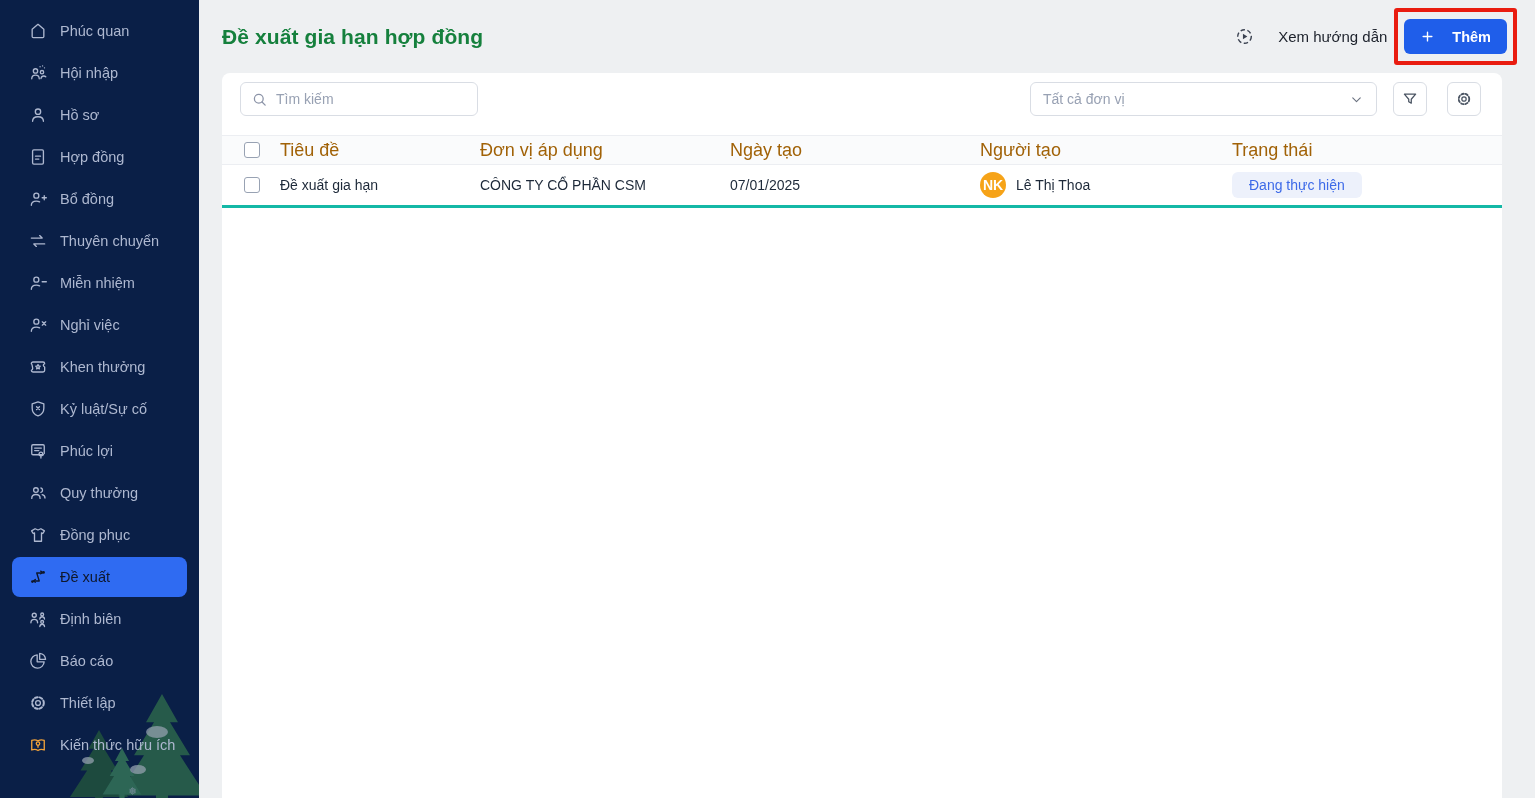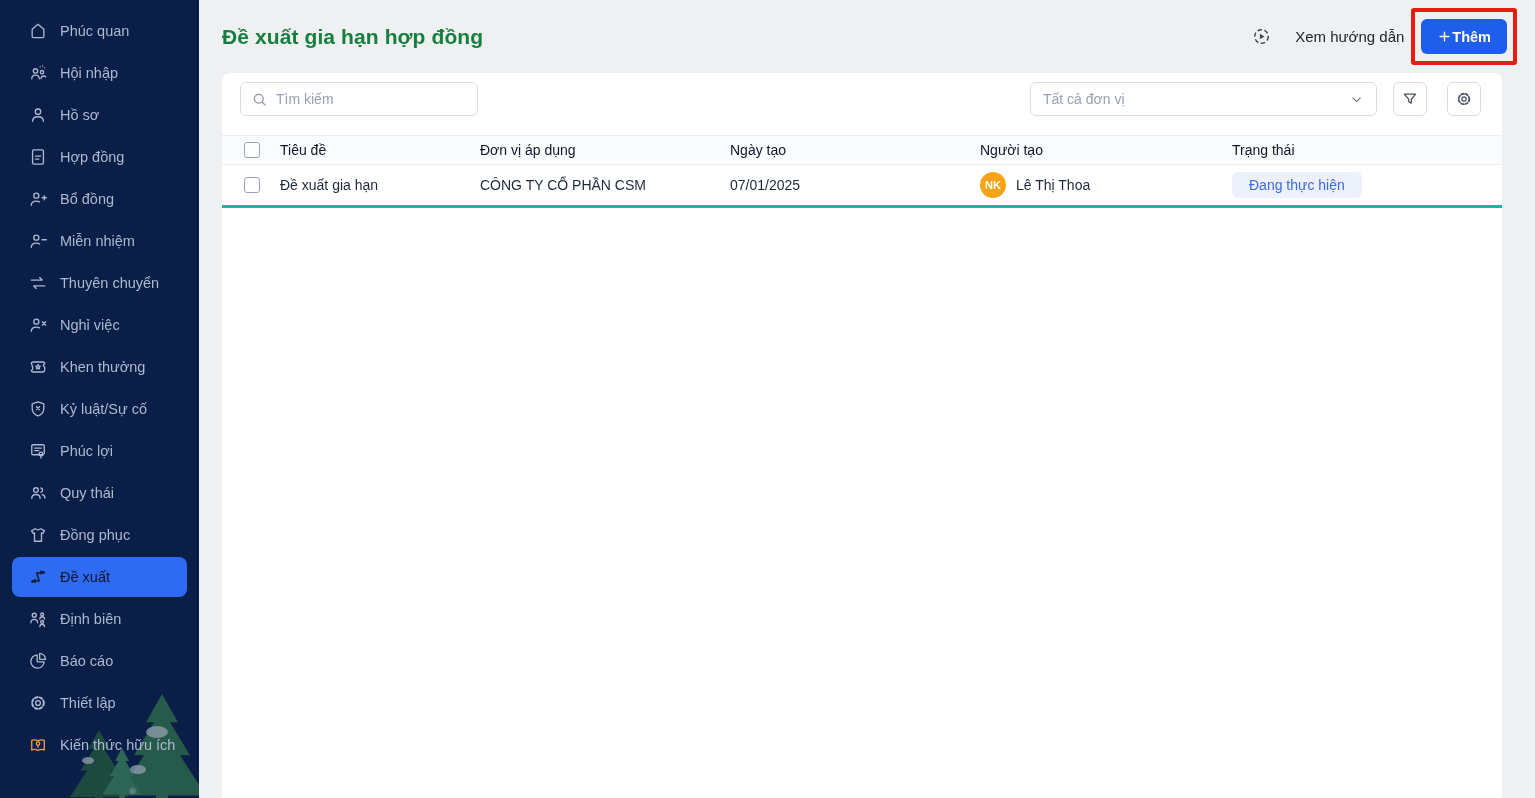--- a/index.html
+++ b/index.html
@@ -62,21 +62,21 @@
   .topbar-right { margin-left: auto; display: flex; align-items: center; }
   .guide-link { display: flex; align-items: center; gap: 24px; font-size: 15px; color: #1c212b; cursor: pointer; }
   .guide-link svg { width: 19px; height: 19px; }
   .annotation-box {
     margin-left: 7px;
     border: 4px solid var(--annotation-red, #e91c10);
     border-radius: 3px;
     padding: 7px 6px;
   }
   .add-btn {
-    display: flex; align-items: center; gap: 0;
+    display: flex; align-items: center; gap: 17px;
     height: 35px; padding: 0 16px;
     background: var(--accent, #1f5eea);
     color: #ffffff; border: none; border-radius: 6px;
     font-size: 14.5px; font-weight: bold;
     font-family: inherit; cursor: pointer;
   }
   .add-btn svg { width: 15px; height: 15px; stroke: #fff; stroke-width: 2.2; stroke-linecap: round; }
 
   .card {
     margin: 0 33px 0 23px;
@@ -113,37 +113,37 @@
   }
   .icon-btn svg { width: 18px; height: 18px; stroke: #4b5563; fill: none; stroke-width: 1.7; stroke-linecap: round; stroke-linejoin: round; }
   .icon-btn.filter { margin-left: 16px; }
   .icon-btn.settings { margin-left: 20px; }
 
   
   .thead, .trow { display: flex; align-items: center; }
   .thead {
     height: 30px; background: #fafbfc;
     border-top: 1px solid #eceef2; border-bottom: 1px solid #eceef2;
-    font-size: 14px; font-weight: 500; color: #0f172a;
+    font-size: 18px; font-weight: 500; color: #a16207;
   }
   .trow { height: 43px; border-bottom: 3px solid #14b8a6; font-size: 14px; color: #1d2939; background: #fff; }
   .col-cb { flex: 0 0 58px; padding-left: 22px; display: flex; align-items: center; }
   .col-title { flex: 0 0 200px; }
   .col-unit { flex: 0 0 250px; }
   .col-date { flex: 0 0 250px; }
   .col-creator { flex: 0 0 252px; display: flex; align-items: center; }
   .col-status { flex: 1; }
   .checkbox {
     width: 16px; height: 16px;
     border: 1.6px solid #98a2b3; border-radius: 3px; background: #fff; cursor: pointer;
   }
   .avatar {
     width: 26px; height: 26px; border-radius: 50%;
     background: var(--avatar-bg, #f6a318);
-    color: #fff; font-size: 11px; font-weight: bold;
+    color: #fff; font-size: 14px; font-weight: bold;
     display: flex; align-items: center; justify-content: center;
     margin-right: 10px; flex: 0 0 26px;
   }
   .status-badge {
     display: inline-block; padding: 5px 17px;
     background: var(--status-bg, #edf1fb);
     color: var(--status-text, #3d6ae8);
     border-radius: 6px; font-size: 14px;
   }
 </style>
@@ -204,35 +204,35 @@
               <path d="M4 19.5c0-3.3 2.7-5 6-5 1.4 0 2.8.3 3.9 1"></path>
               <path d="M17 10.5h5M19.5 8v5"></path>
             </svg>
         </span>
         <span class="nav-label">Bổ đồng</span>
       </div>
 
       <div class="nav-item">
         <span class="nav-icon">
           <svg viewBox="0 0 24 24">
+              <path d="M4 8.5h13M17 8.5l-3-3M20 15.5H7M7 15.5l3 3"></path>
+            </svg>
+        </span>
+        <span class="nav-label">Thuyên chuyển</span>
+      </div>
+
+      <div class="nav-item">
+        <span class="nav-icon">
+          <svg viewBox="0 0 24 24">
               <circle cx="10" cy="8" r="3"></circle>
               <path d="M4 19.5c0-3.3 2.7-5 6-5 1.4 0 2.8.3 3.9 1"></path>
               <path d="M17 10.5h5"></path>
             </svg>
         </span>
         <span class="nav-label">Miễn nhiệm</span>
-      </div>
-
-      <div class="nav-item">
-        <span class="nav-icon">
-          <svg viewBox="0 0 24 24">
-              <path d="M4 8.5h13M17 8.5l-3-3M20 15.5H7M7 15.5l3 3"></path>
-            </svg>
-        </span>
-        <span class="nav-label">Thuyên chuyển</span>
       </div>
 
       <div class="nav-item">
         <span class="nav-icon">
           <svg viewBox="0 0 24 24">
               <circle cx="10" cy="8" r="3"></circle>
               <path d="M4 19.5c0-3.3 2.7-5 6-5 1.4 0 2.8.3 3.9 1"></path>
               <path d="M17.2 8.2l4 4M21.2 8.2l-4 4"></path>
             </svg>
         </span>
@@ -272,21 +272,21 @@
       </div>
 
       <div class="nav-item">
         <span class="nav-icon">
           <svg viewBox="0 0 24 24">
               <circle cx="9.5" cy="8.5" r="2.8"></circle>
               <path d="M4.5 18.5c0-3 2.2-4.7 5-4.7s5 1.7 5 4.7"></path>
               <path d="M15.5 6a2.7 2.7 0 0 1 0 5.2M17 13.9c2.2.4 3.4 1.8 3.4 4.1"></path>
             </svg>
         </span>
-        <span class="nav-label">Quy thái</span>
+        <span class="nav-label">Quy thưởng</span>
       </div>
 
       <div class="nav-item">
         <span class="nav-icon">
           <svg viewBox="0 0 24 24">
               <path d="M8.5 4.5L12 6l3.5-1.5 4.2 2.6-1.9 3.1-1.6-.8V19.5h-8.4V9.4l-1.6.8-1.9-3.1z"></path>
             </svg>
         </span>
         <span class="nav-label">Đồng phục</span>
       </div>

